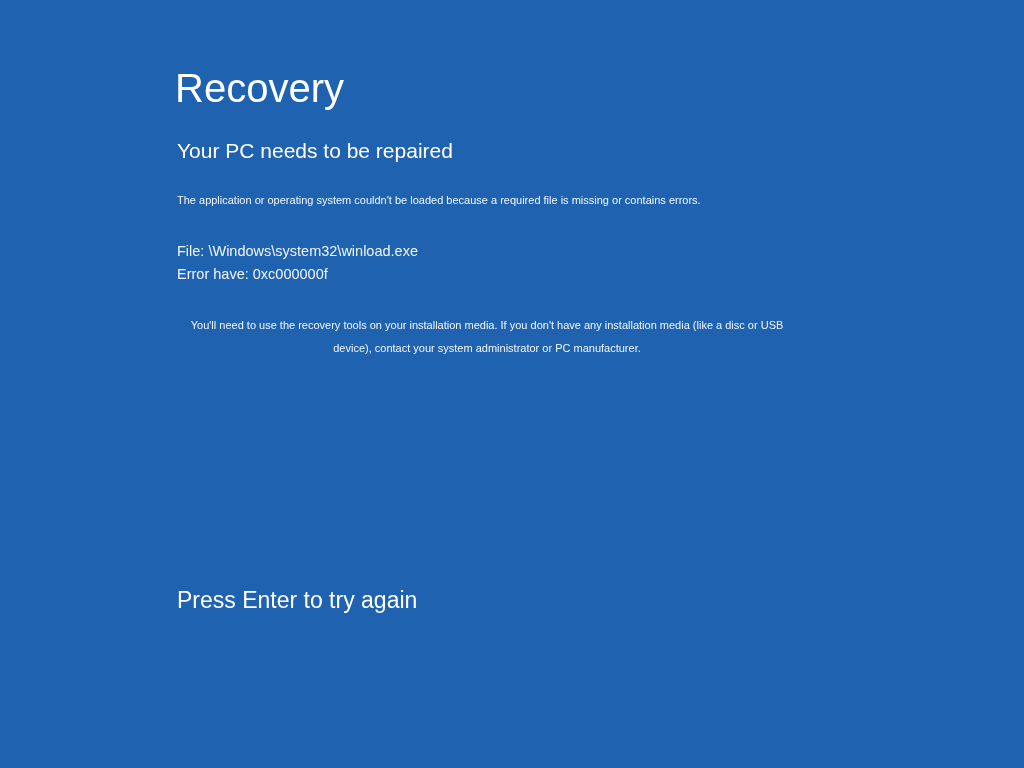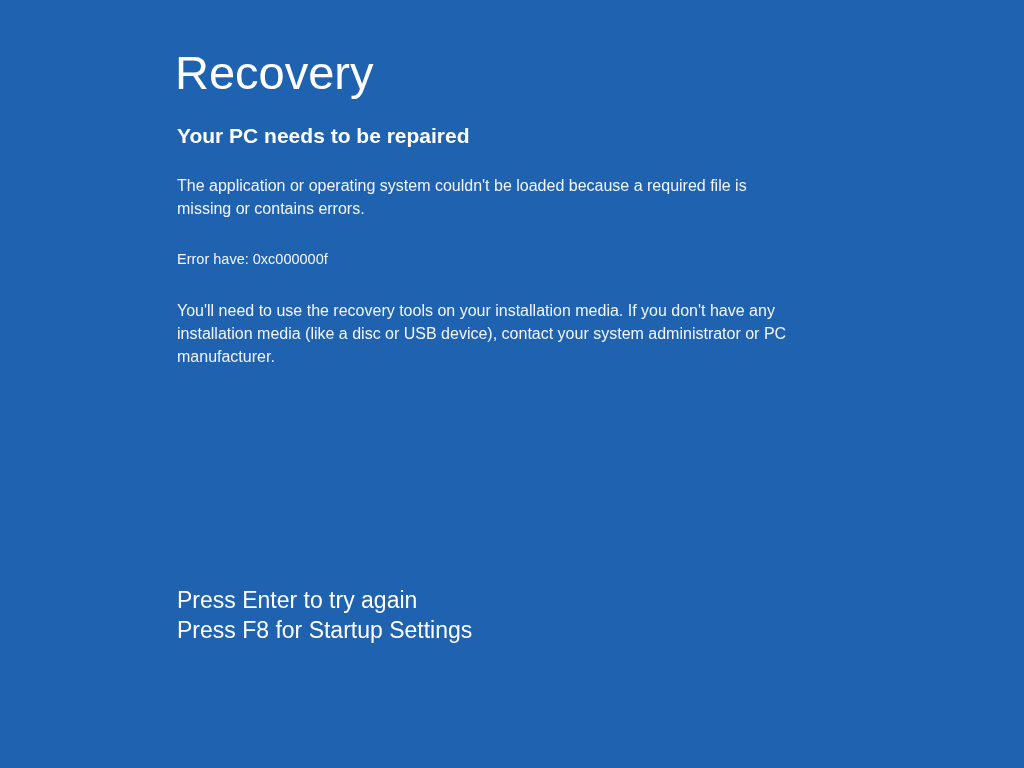--- a/index.html
+++ b/index.html
@@ -21,56 +21,57 @@
     height: 768px;
     background: #1f62b0;
   }
   .content {
     position: absolute;
     left: 177px;
     top: 46px;
     width: 700px;
   }
   .title {
-    font-size: 47px;
+    font-size: 40px;
     font-weight: 300;
     line-height: 52px;
     letter-spacing: 0px;
-    margin: 1px 0 0 -2px;
+    margin: 16px 0 0 -2px;
     color: #ffffff;
   }
   .subtitle {
     font-size: 21px;
-    font-weight: 700;
+    font-weight: 400;
     line-height: 26px;
     margin-top: 24px;
     color: #ffffff;
   }
   .para {
-    font-size: 16px;
+    font-size: 11px;
     font-weight: 400;
     line-height: 23px;
     color: #f2f6fb;
     max-width: 608px;
   }
   .para.first {
     margin-top: 25px;
   }
   .detail-block {
     margin-top: 28px;
     font-size: 14.5px;
     line-height: 23px;
     color: #f2f6fb;
   }
   .detail-line {
     white-space: nowrap;
   }
   .para.last {
     margin-top: 28px;
     max-width: 620px;
+    text-align: center;
   }
   .actions {
     position: absolute;
     left: 177px;
     top: 585px;
   }
   .action-line {
     font-size: 23px;
     font-weight: 300;
     line-height: 30px;
@@ -84,25 +85,25 @@
 
   <div class="content">
 
     <h1 class="title">Recovery</h1>
 
     <div class="subtitle">Your PC needs to be repaired</div>
 
     <div class="para first">The application or operating system couldn't be loaded because a required file is missing or contains errors.</div>
 
     <div class="detail-block">
+      <div class="detail-line">File: \Windows\system32\winload.exe</div>
       <div class="detail-line">Error have: 0xc000000f</div>
     </div>
 
     <div class="para last">You'll need to use the recovery tools on your installation media. If you don't have any installation media (like a disc or USB device), contact your system administrator or PC manufacturer.</div>
 
   </div>
 
   <div class="actions">
     <div class="action-line">Press Enter to try again</div>
-    <div class="action-line">Press F8 for Startup Settings</div>
   </div>
 
 </div>
 
 </body></html>

